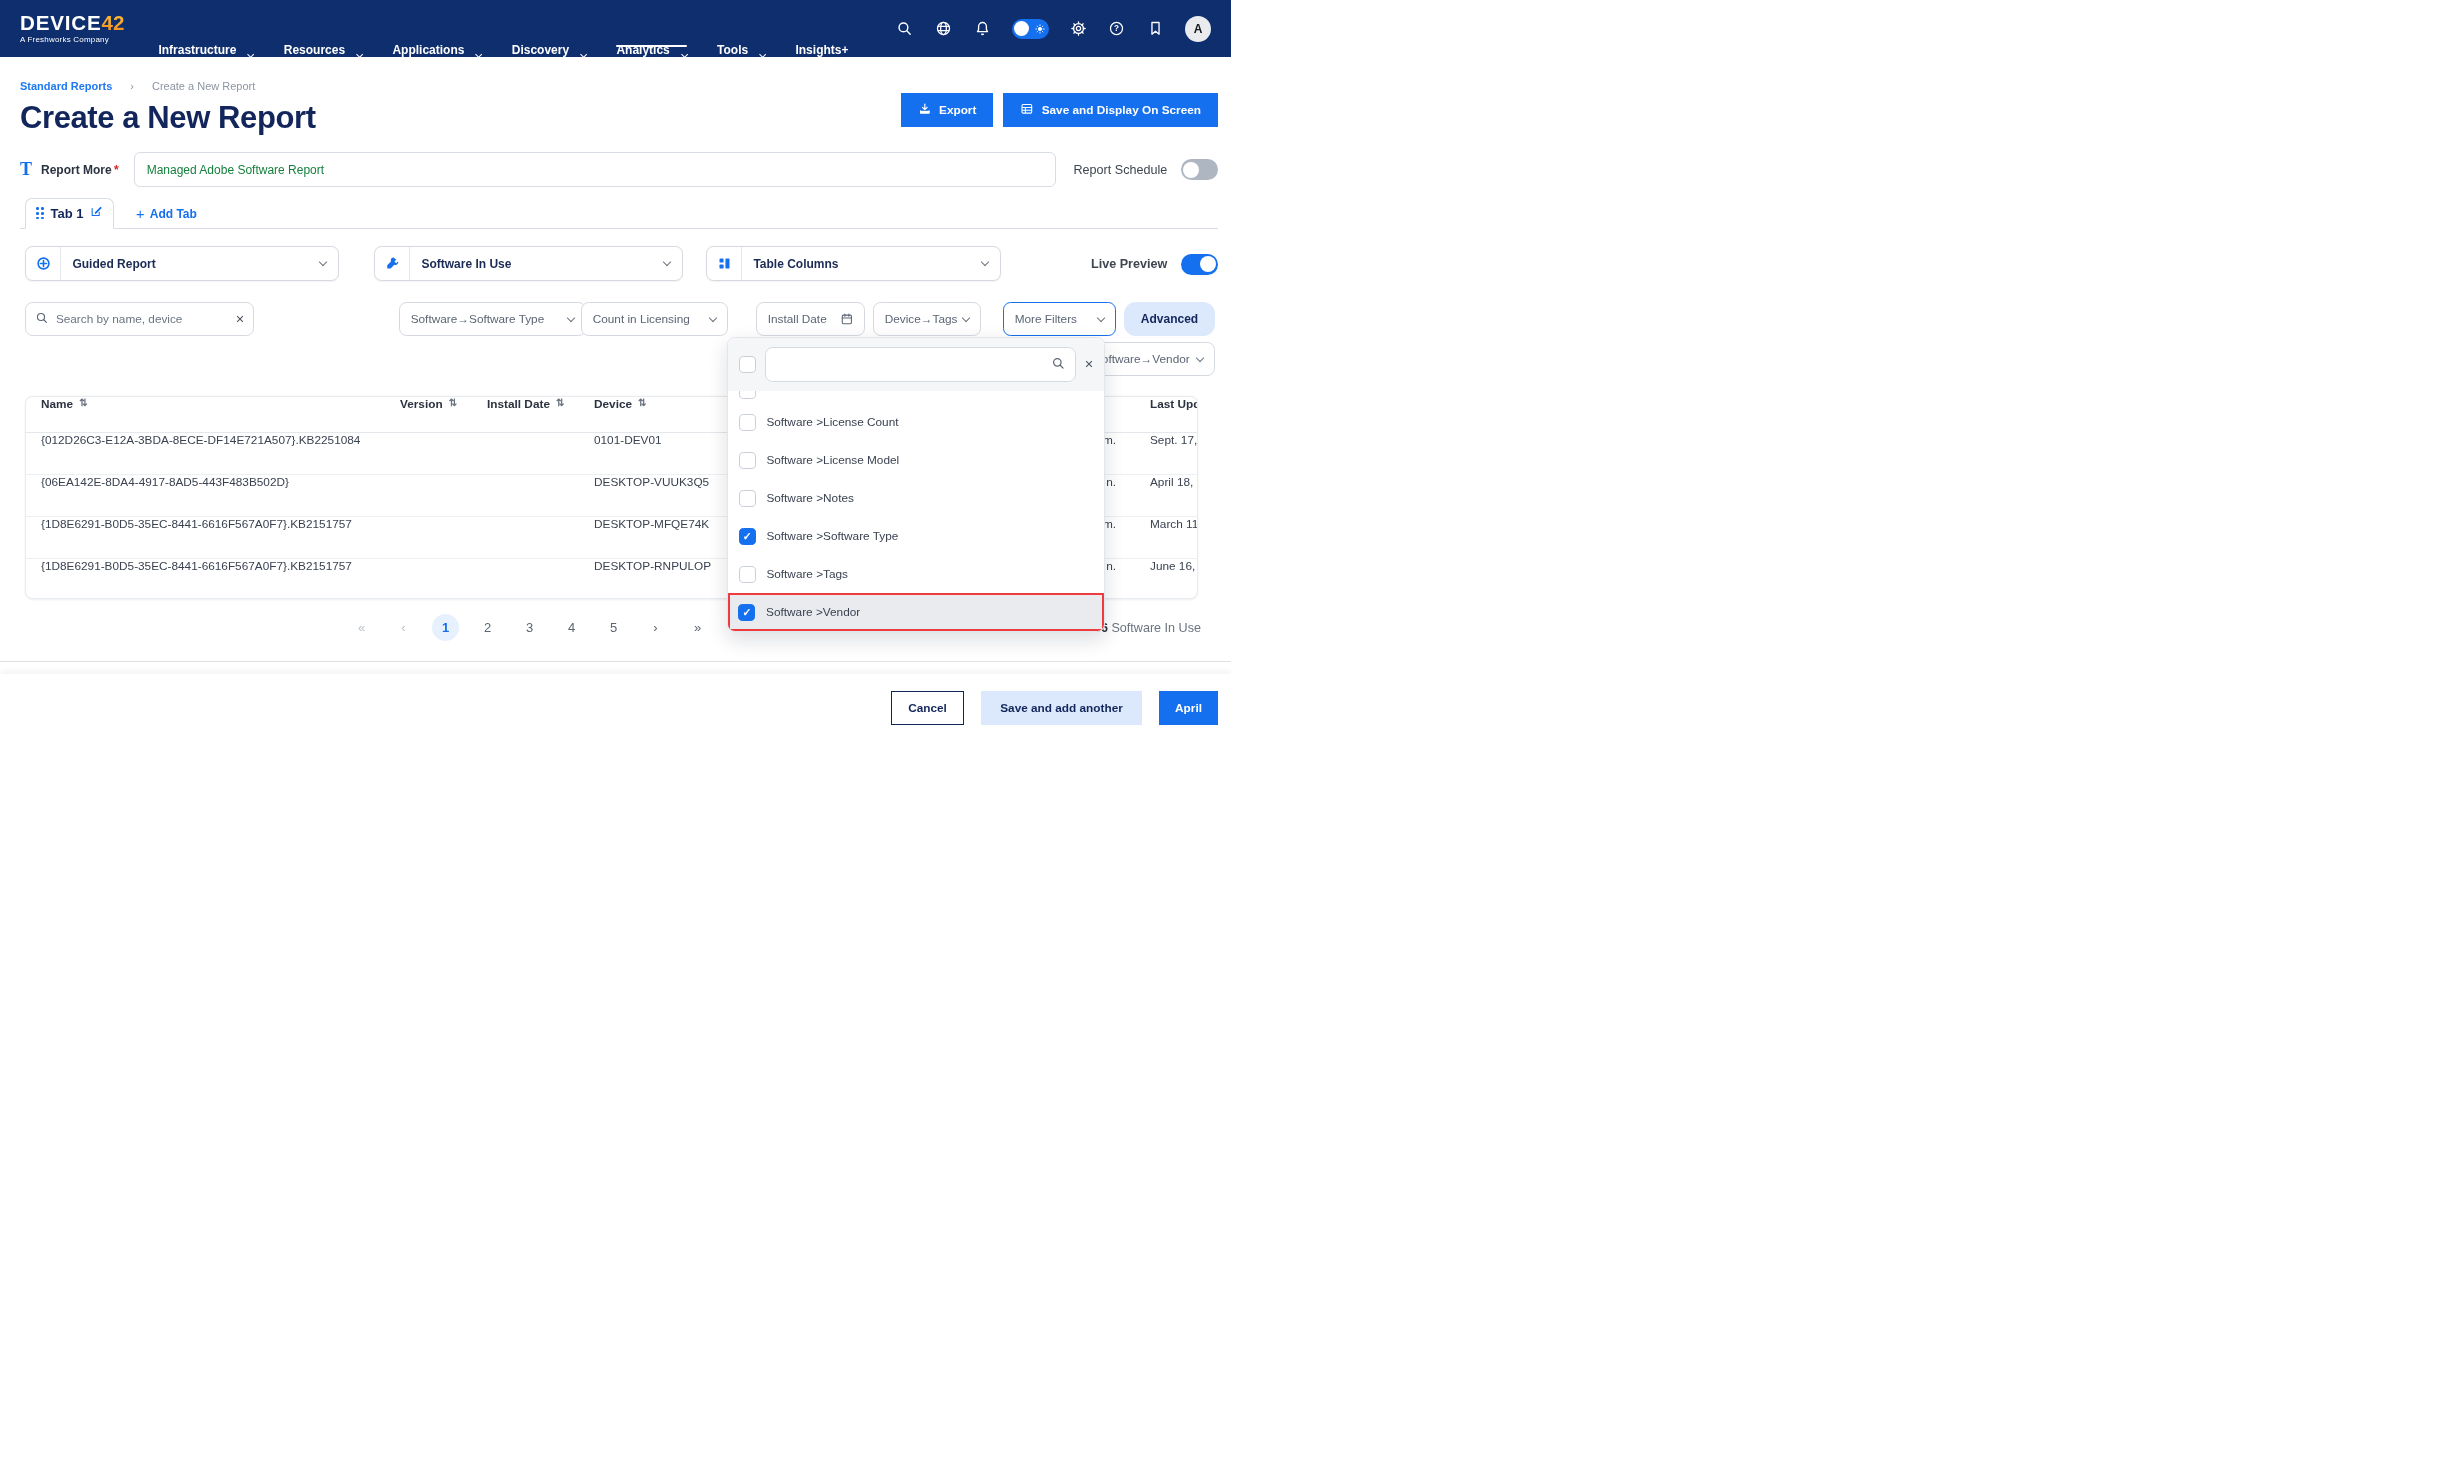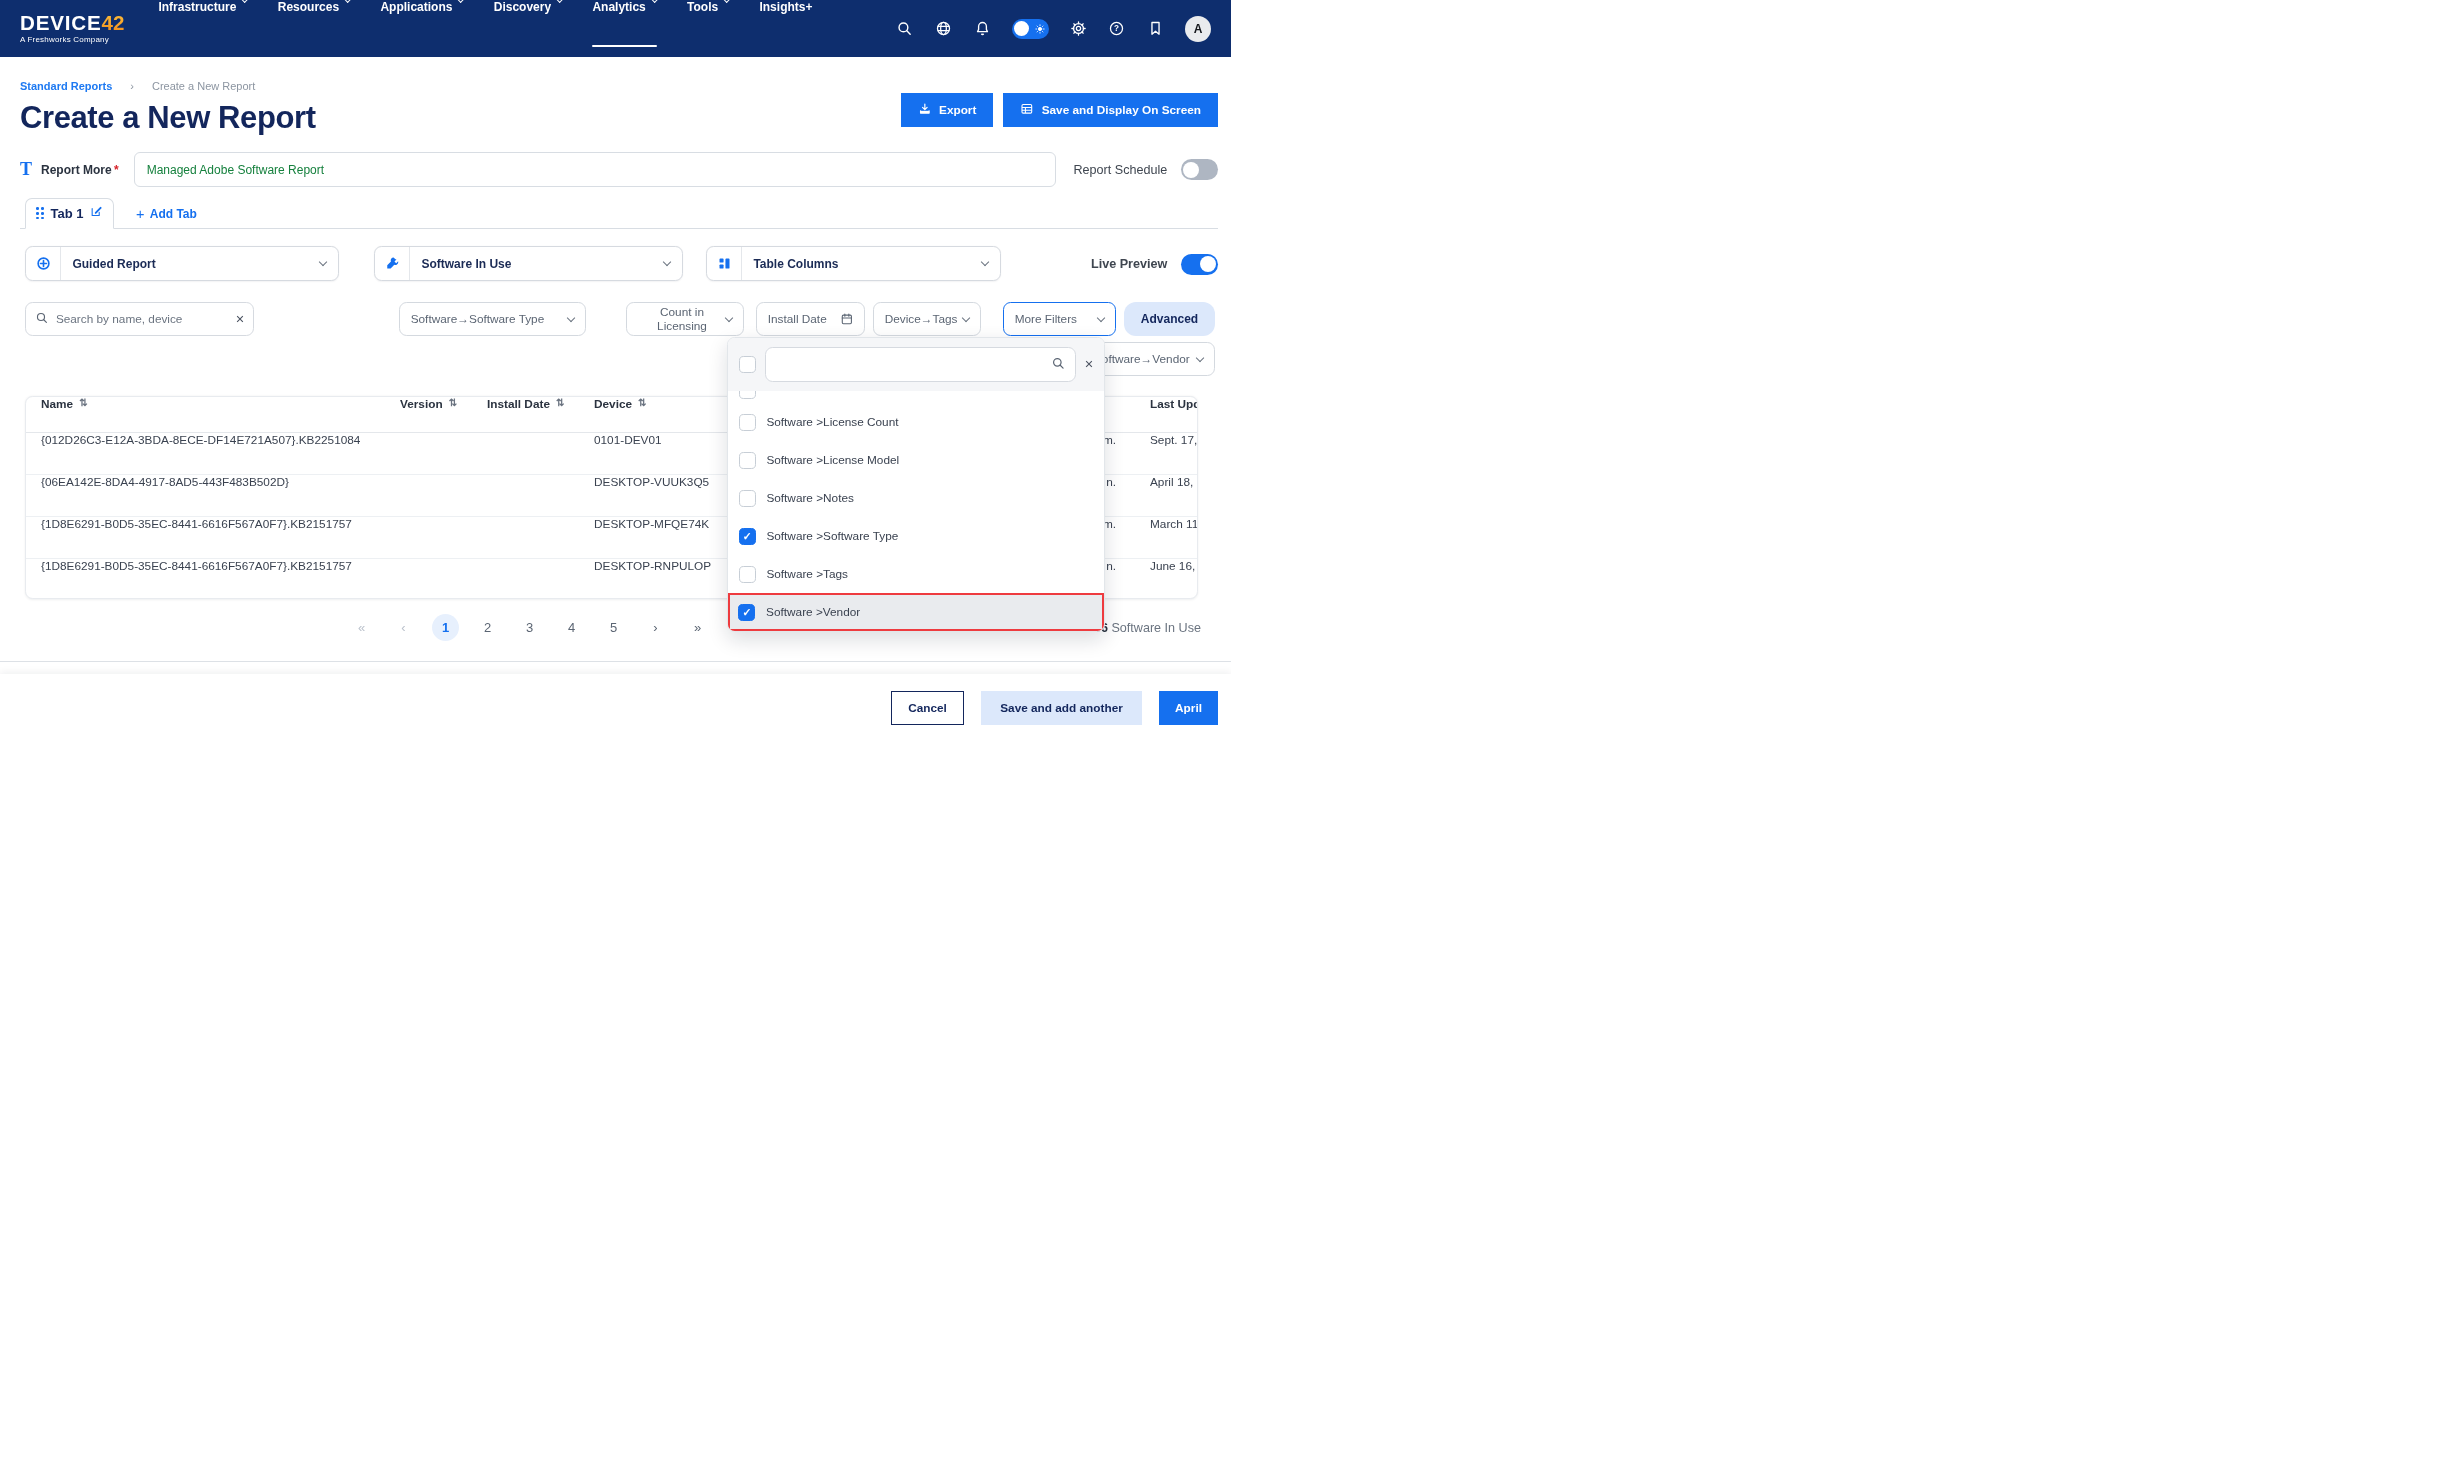--- a/index.html
+++ b/index.html
@@ -10,21 +10,21 @@
   
   .nav { position:absolute; top:0; left:0; right:0; height:57px; background:#0E2E6E;
          display:flex; align-items:center; padding:0 20px; z-index:20; }
   .logo { margin-right:34px; line-height:1; }
   .logo-main { font-size:20.6px; font-weight:800; color:#fff; letter-spacing:0.8px; }
   .logo-accent { font-size:20.6px; font-weight:800;
                  background:linear-gradient(180deg,#FFC43D,#F08A1D);
                  -webkit-background-clip:text; background-clip:text; color:transparent; }
   .logo-tag { font-size:8px; color:#fff; margin-top:3px; letter-spacing:0.2px; }
   .nav-items { display:flex; height:57px; }
-  .nav-item { position:relative; display:flex; align-items:flex-start; gap:6px; height:57px;
+  .nav-item { position:relative; display:flex; align-items:flex-end; gap:12px; height:57px;
               margin-right:30px; color:#fff; font-size:12px; font-weight:600; cursor:pointer; }
   .nav-item.active::after { content:""; position:absolute; left:0; right:0; bottom:10px;
               height:1.9px; background:#fff; border-radius:1.5px; }
   .chev { width:6px; height:6px; border-right:1.5px solid #6B7480; border-bottom:1.5px solid #6B7480;
           transform:rotate(45deg); margin-top:-3px; flex:0 0 auto; }
   .chev-w { border-color:#fff; width:5.3px; height:5.3px; }
   .nav-right { margin-left:auto; display:flex; align-items:center; gap:20.6px; }
   .nico { width:18px; height:18px; display:flex; align-items:center; justify-content:center; cursor:pointer; }
   .nico svg { width:17px; height:17px; }
   .theme-toggle { width:37px; height:20px; border-radius:10px; background:#1570EF; position:relative; cursor:pointer; }
@@ -95,21 +95,21 @@
                 padding:0 9px; gap:6.9px; }
   .search-box input { border:none; outline:none; flex:1; font-size:11.8px; color:#55606E;
                       font-family:inherit; background:transparent; }
   .search-box input::placeholder { color:#6B7480; }
   .x-glyph { font-size:14.5px; color:#4A5260; cursor:pointer; line-height:1; }
   .chip { position:absolute; top:0; height:34px; background:#fff; border:1.1px solid #D4D9DF;
           border-radius:7.6px; display:flex; align-items:center; justify-content:space-between;
           padding:0 10.7px; cursor:pointer; }
   .chip-label { font-size:11.8px; color:#5B6573; }
   .chip-pos-0 { left:379px;  width:187px; }
-  .chip-pos-1 { left:606px;  width:118px;text-align:center; }
+  .chip-pos-1 { left:561px;  width:147px; }
   .chip-pos-2 { left:736px;  width:109px; }
   .chip-pos-3 { left:853px; width:108px; }
   .chip-pos-4 { left:983px; width:113px; }
   .chip-primary { border:1.5px solid #1570EF; }
   .advanced { position:absolute; top:0; left:1104px; width:91px; height:34px; background:#DCE8FB;
               border-radius:12px; display:flex; align-items:center; justify-content:center;
               font-size:12px; font-weight:700; color:#13265C; cursor:pointer; }
   .chip-icon svg { width:13.7px; height:13.7px; display:block; }
 
   

